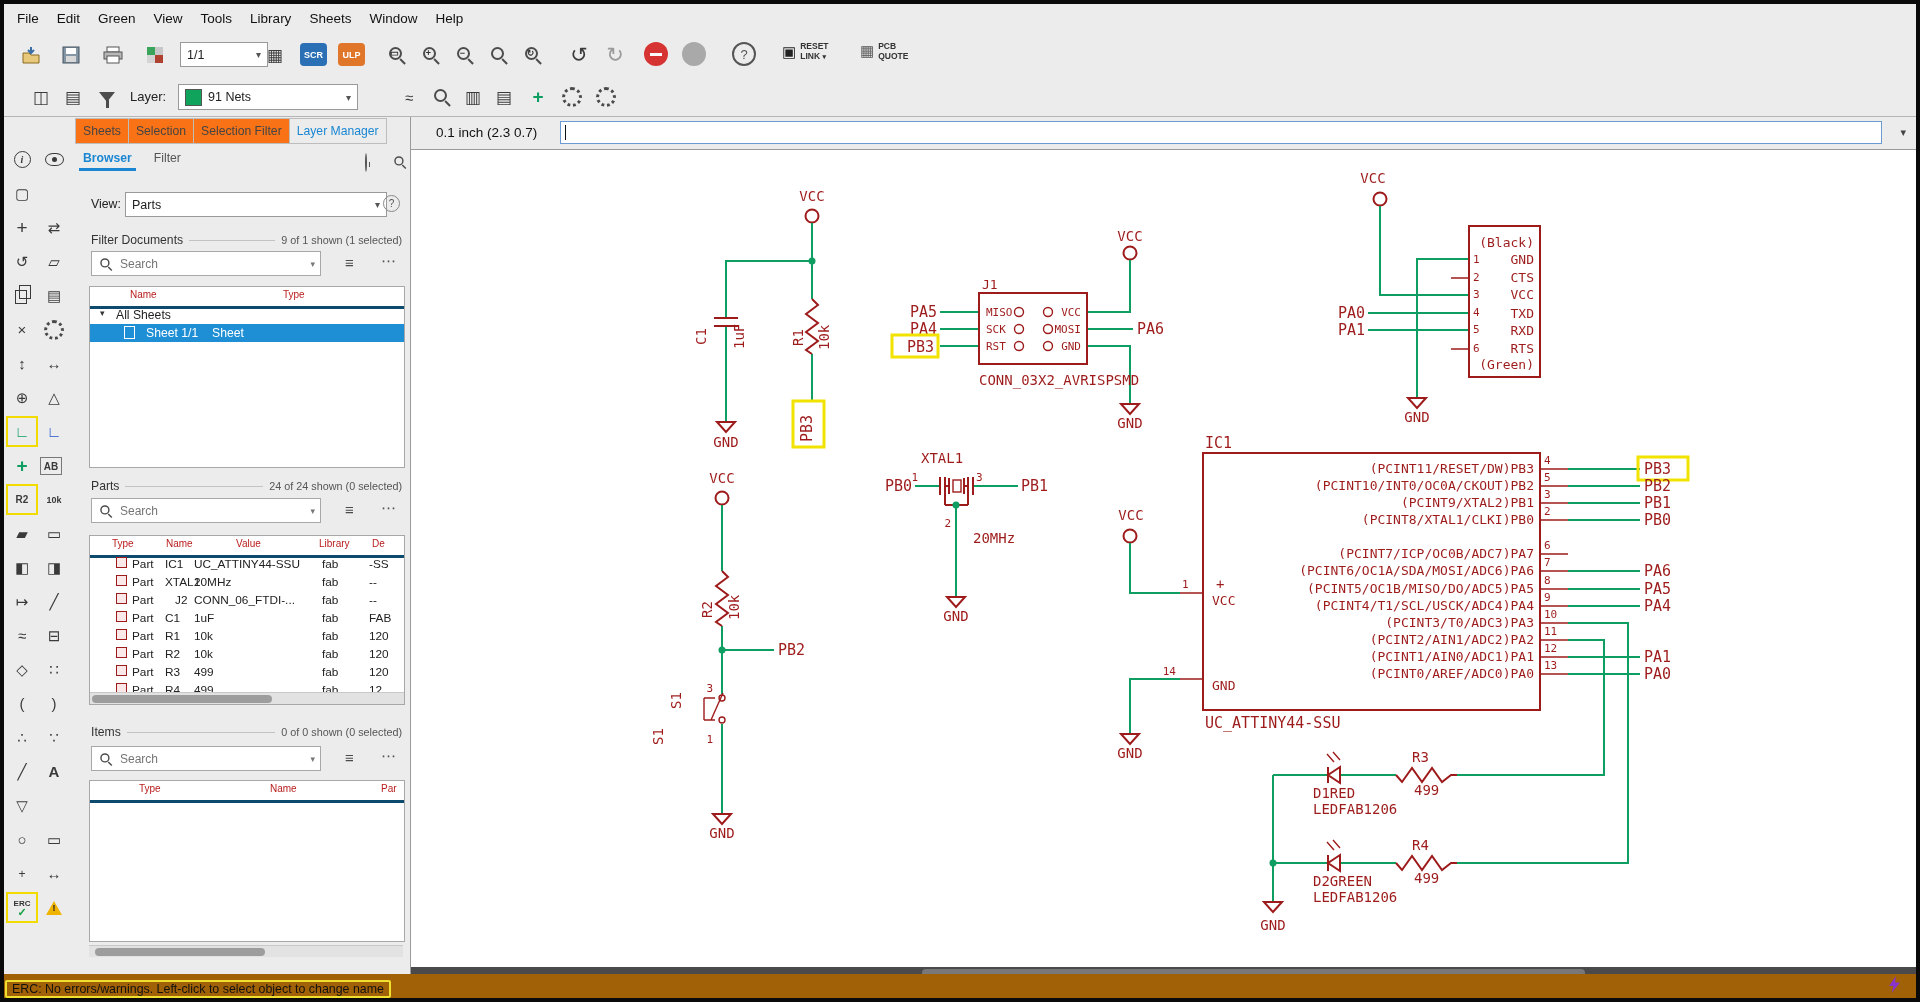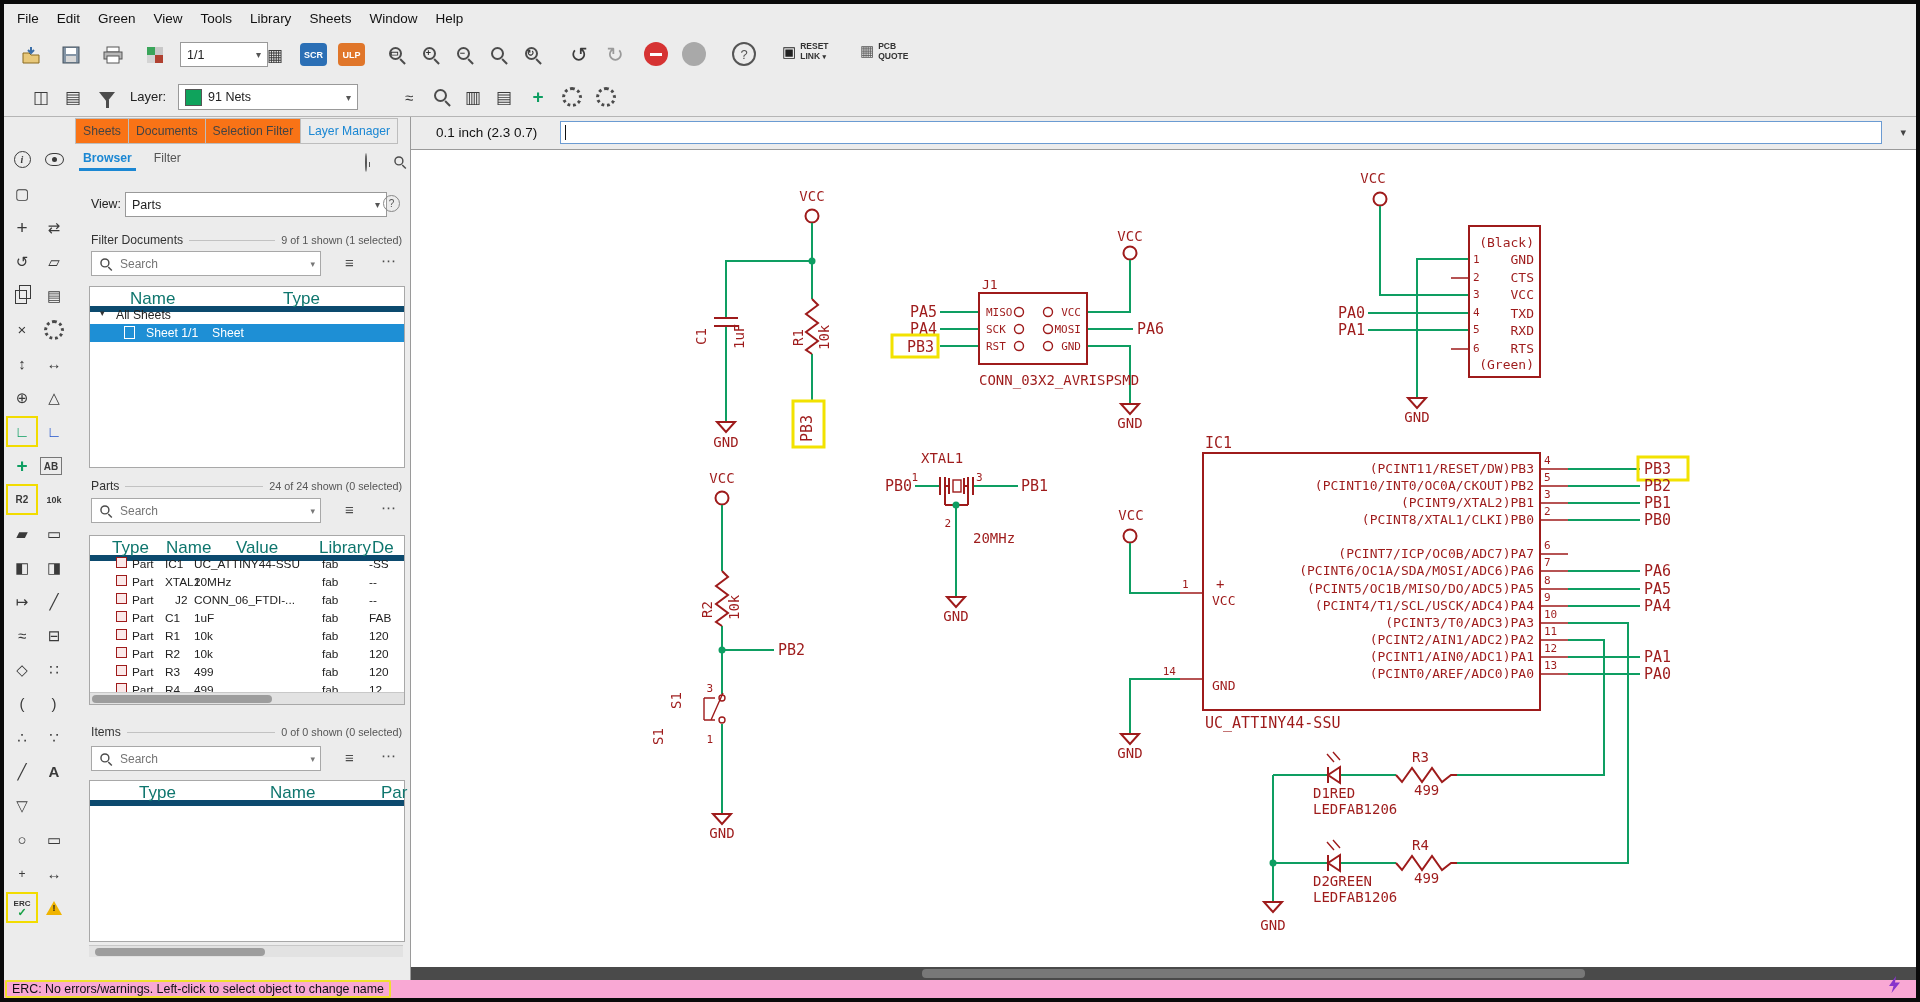--- a/index.html
+++ b/index.html
@@ -53,42 +53,42 @@
 .stab.active{color:#1b87d3;border-bottom:3px solid #1b87d3;font-weight:bold}
 .sechead{position:absolute;left:18px;right:8px;display:flex;align-items:center;gap:6px}
 .sechead .t{font-size:12.2px;color:#333;white-space:nowrap}
 .sechead .ln{flex:1;border-top:1px solid #c2c2c2;margin-top:1px}
 .sechead .cnt{font-size:10.8px;color:#555;white-space:nowrap}
 .search{position:absolute;left:18px;width:218px;height:23px;background:#fff;border:1px solid #a8a8a8;display:flex;align-items:center;padding:0 5px;gap:3px}
 .search input{border:none;outline:none;flex:1;font-size:12px;min-width:0;background:transparent;font-family:"Liberation Sans",sans-serif;color:#333}
 .search .car{color:#777;font-size:9px}
 .sideico{position:absolute;font-size:15px;color:#4c4c4c}
 .box{position:absolute;left:16px;width:314px;background:#fff;border:1px solid #a8a8a8}
-.thead{position:absolute;left:0;right:0;top:0;height:19px;border-bottom:6px solid #0c4a6e;font-size:17px;color:#0f766e}
+.thead{position:absolute;left:0;right:0;top:0;height:19px;border-bottom:3px solid #0c4a6e;font-size:10px;color:#b91c1c}
 .thead span{position:absolute;top:2px}
 .trow{position:absolute;left:0;right:0;height:18px;font-size:12.2px;color:#222}
 .trow span{position:absolute;top:2px;white-space:nowrap}
 .selrow{background:#1e8fd5;color:#fff}
 .docI{position:absolute;width:9px;height:11px;border:1.2px solid #fff;top:3px}
 .prow{position:absolute;left:0;right:0;height:18px;font-size:11.8px;color:#222}
 .prow span{position:absolute;top:2px;white-space:nowrap}
 .pic{position:absolute;left:26px;top:4px;width:9px;height:9px;border:1.5px solid #9e1b1b;background:#fbe9e9}
 .hscroll{position:absolute;height:11px;background:#e2e2e2;border-top:1px solid #c8c8c8}
 .hscroll .thumb{position:absolute;top:1.5px;height:8px;background:#9d9d9d;border-radius:4px}
 
 .cbar{position:absolute;left:410px;top:116px;right:4px;height:33px;background:#ececec;border-bottom:1px solid #9a9a9a;z-index:4}
 .coords{position:absolute;left:26px;top:9px;font-size:13.5px;color:#111}
 .cmd{position:absolute;left:150px;top:5px;right:34px;height:21px;background:#fff;border:1px solid #6b9bd2}
 .cmdcaret{position:absolute;left:4px;top:3px;width:1.4px;height:15px;background:#111}
 .carRight{position:absolute;right:10px;top:10px;font-size:11px;color:#444}
 .schwrap{position:absolute;left:410px;top:149px;width:1506px;height:818px;background:#fff;z-index:2}
 .chs{position:absolute;left:410px;right:4px;top:967px;height:13px;background:#4a4a4a;z-index:4}
 .chs .thumb{position:absolute;left:34%;width:44%;top:2px;height:9px;background:#787878;border-radius:4px}
 
-.status{position:absolute;left:4px;right:4px;bottom:4px;height:18px;background:#f9a8d4;display:flex;align-items:center;z-index:10}
+.status{position:absolute;left:4px;right:4px;bottom:4px;height:24px;background:#a16207;display:flex;align-items:flex-end;z-index:10}
 .statmsg{margin-left:1px;border:2px solid #f0df2e;border-radius:2px;padding:0 5px;font-size:12.4px;height:14px;line-height:14px;color:#111;white-space:nowrap}
 .bolt{position:absolute;right:14px;bottom:1px}
 
 svg.schsvg text{font-family:"DejaVu Sans Mono","Liberation Mono",monospace;fill:#9e1b1b}
 .w{stroke:#0e9e62;stroke-width:2;fill:none}
 .s{stroke:#9e1b1b;stroke-width:2;fill:none}
 .s2{stroke:#9e1b1b;stroke-width:1.4;fill:none}
 .dot{fill:#0e9e62;stroke:none}
 .hl{fill:none;stroke:#f2e200;stroke-width:3}
 .t15{font-size:15px}.t14{font-size:14px}.t13{font-size:13px}.t11{font-size:11px}
@@ -269,21 +269,21 @@
       <span class="ercC">✓</span>
     </span>
  <span class="pc" style="left:36px;top:778px">
       <span class="warnI"></span>
     </span>
 </div>
 
 <div class="sp">
  <div class="tabs">
   <span class="tab">Sheets</span>
-  <span class="tab">Documents</span>
+  <span class="tab">Selection</span>
   <span class="tab">Selection Filter</span>
   <span class="tab active">Layer Manager</span>
  </div>
  <div style="position:absolute;left:6px;top:33px;display:flex;gap:14px">
   <span class="stab active">Browser</span>
   <span class="stab">Filter</span>
  </div>
  <span class="sideico" style="left:292px;top:38px"><span class="pinI"></span></span>
  <span class="sideico" style="left:318px;top:37px"><span class="mag magS"></span></span>
 

